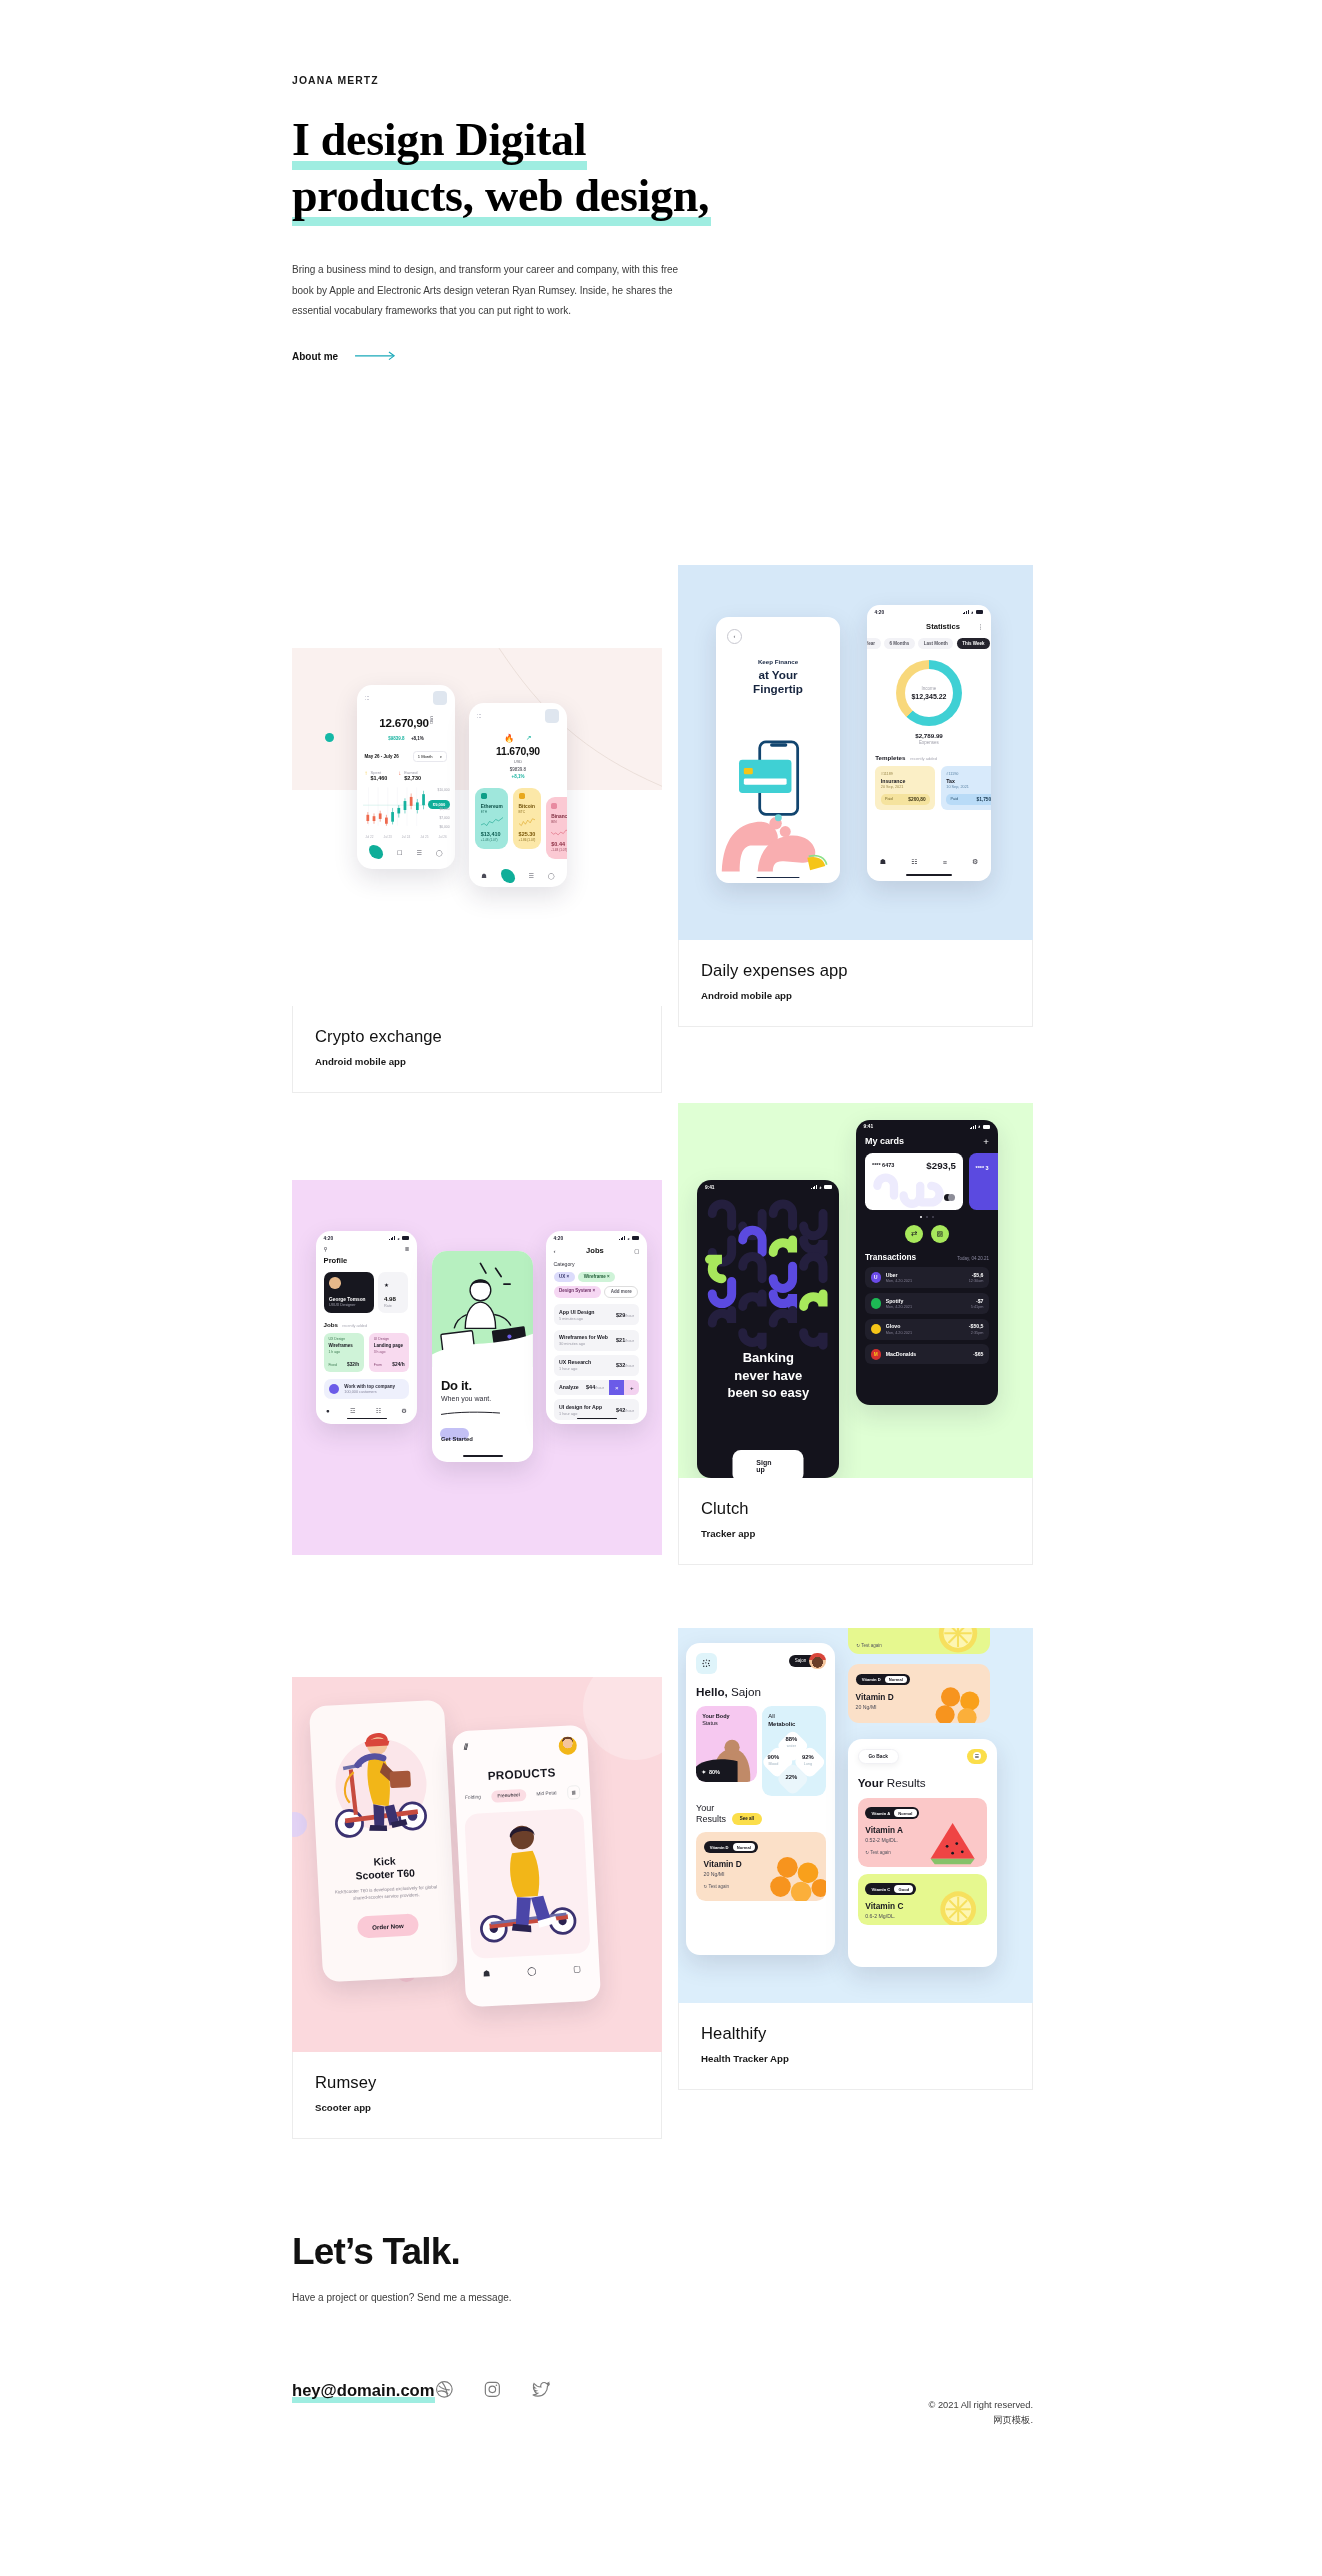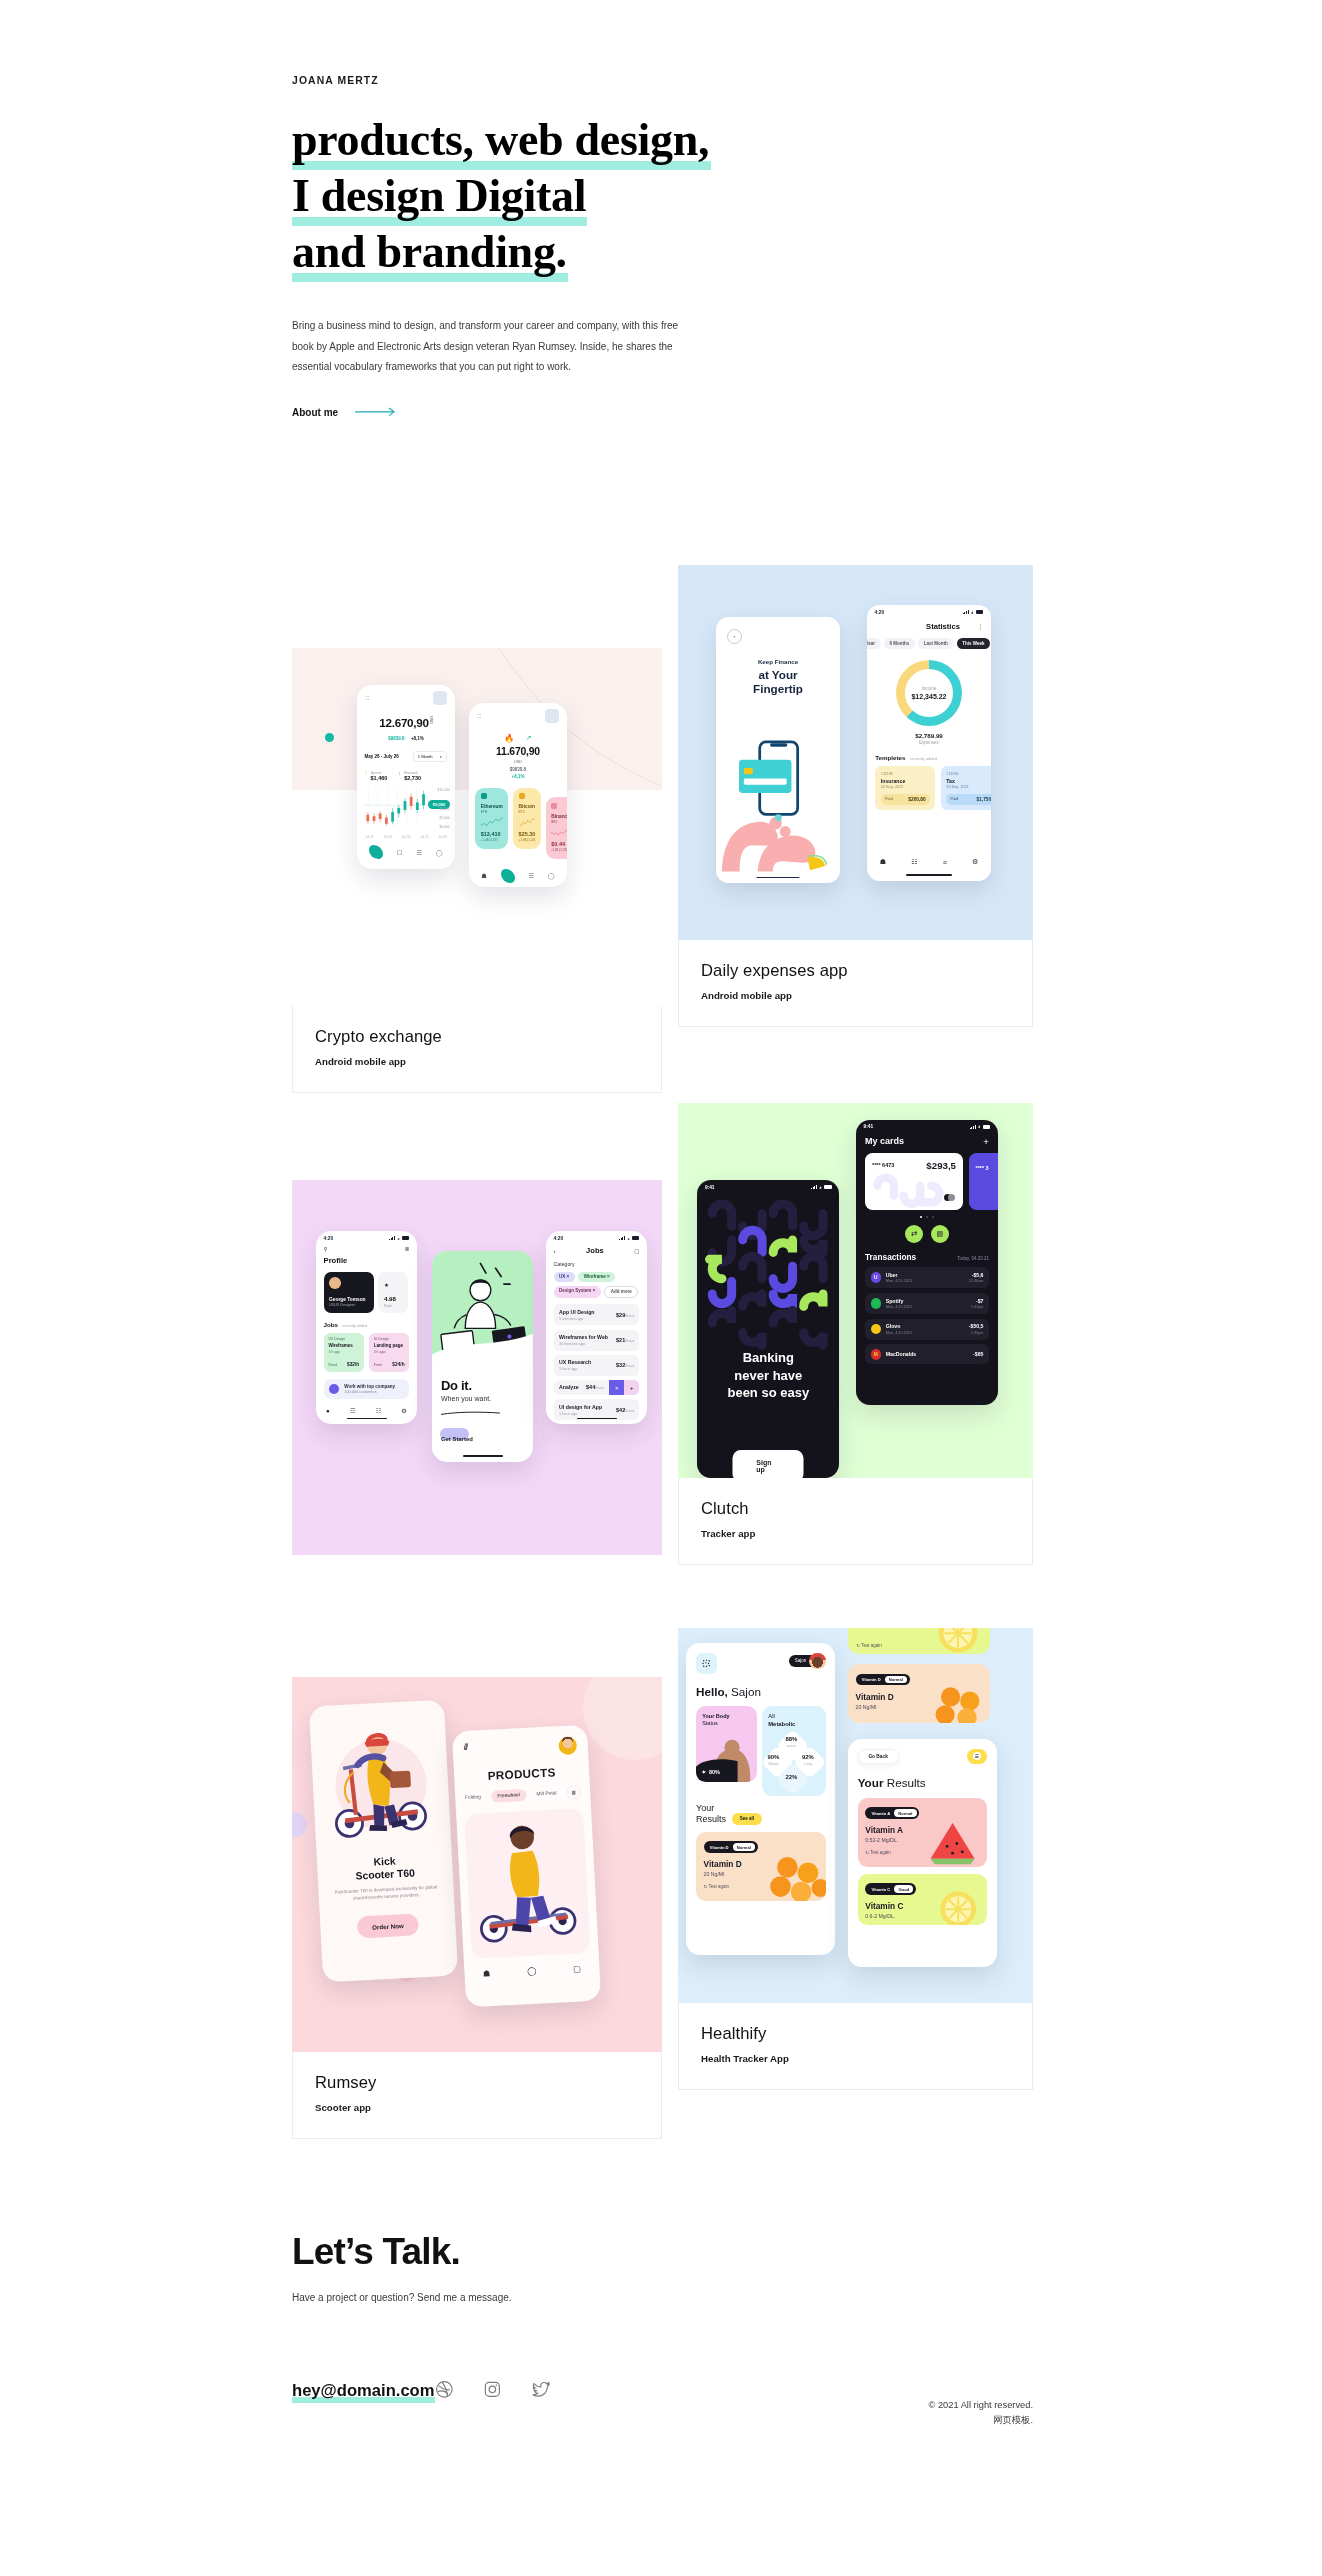--- a/index.html
+++ b/index.html
@@ -157,30 +157,26 @@
 </head>
 <body>
 
 <div class="page">
 
   <section class="hero">
     <div class="eyebrow">JOANA MERTZ</div>
 
     <h1 class="headline">
       <span class="hl-line">
-        <span class="mark" style="width: 419px;"></span>
-        <span class="txt">products, web design,</span>
-      </span>
-      <span class="hl-line">
         <span class="mark" style="width: 295px;"></span>
         <span class="txt">I design Digital</span>
       </span>
       <span class="hl-line">
-        <span class="mark" style="width: 276px;"></span>
-        <span class="txt">and branding.</span>
+        <span class="mark" style="width: 419px;"></span>
+        <span class="txt">products, web design,</span>
       </span>
     </h1>
 
     <p class="hero-body">Bring a business mind to design, and transform your career and company, with this free book by Apple and Electronic Arts design veteran Ryan Rumsey. Inside, he shares the essential vocabulary frameworks that you can put right to work.</p>
 
     <a class="about-link" href="#">
       <span>About me</span>
       <span class="arrow-wrap">
         <svg width="43" height="9.7" viewBox="0 0 62 14">
           <line x1="0" y1="7" x2="55" y2="7" stroke="#17A8B8" stroke-width="1.6"></line>

